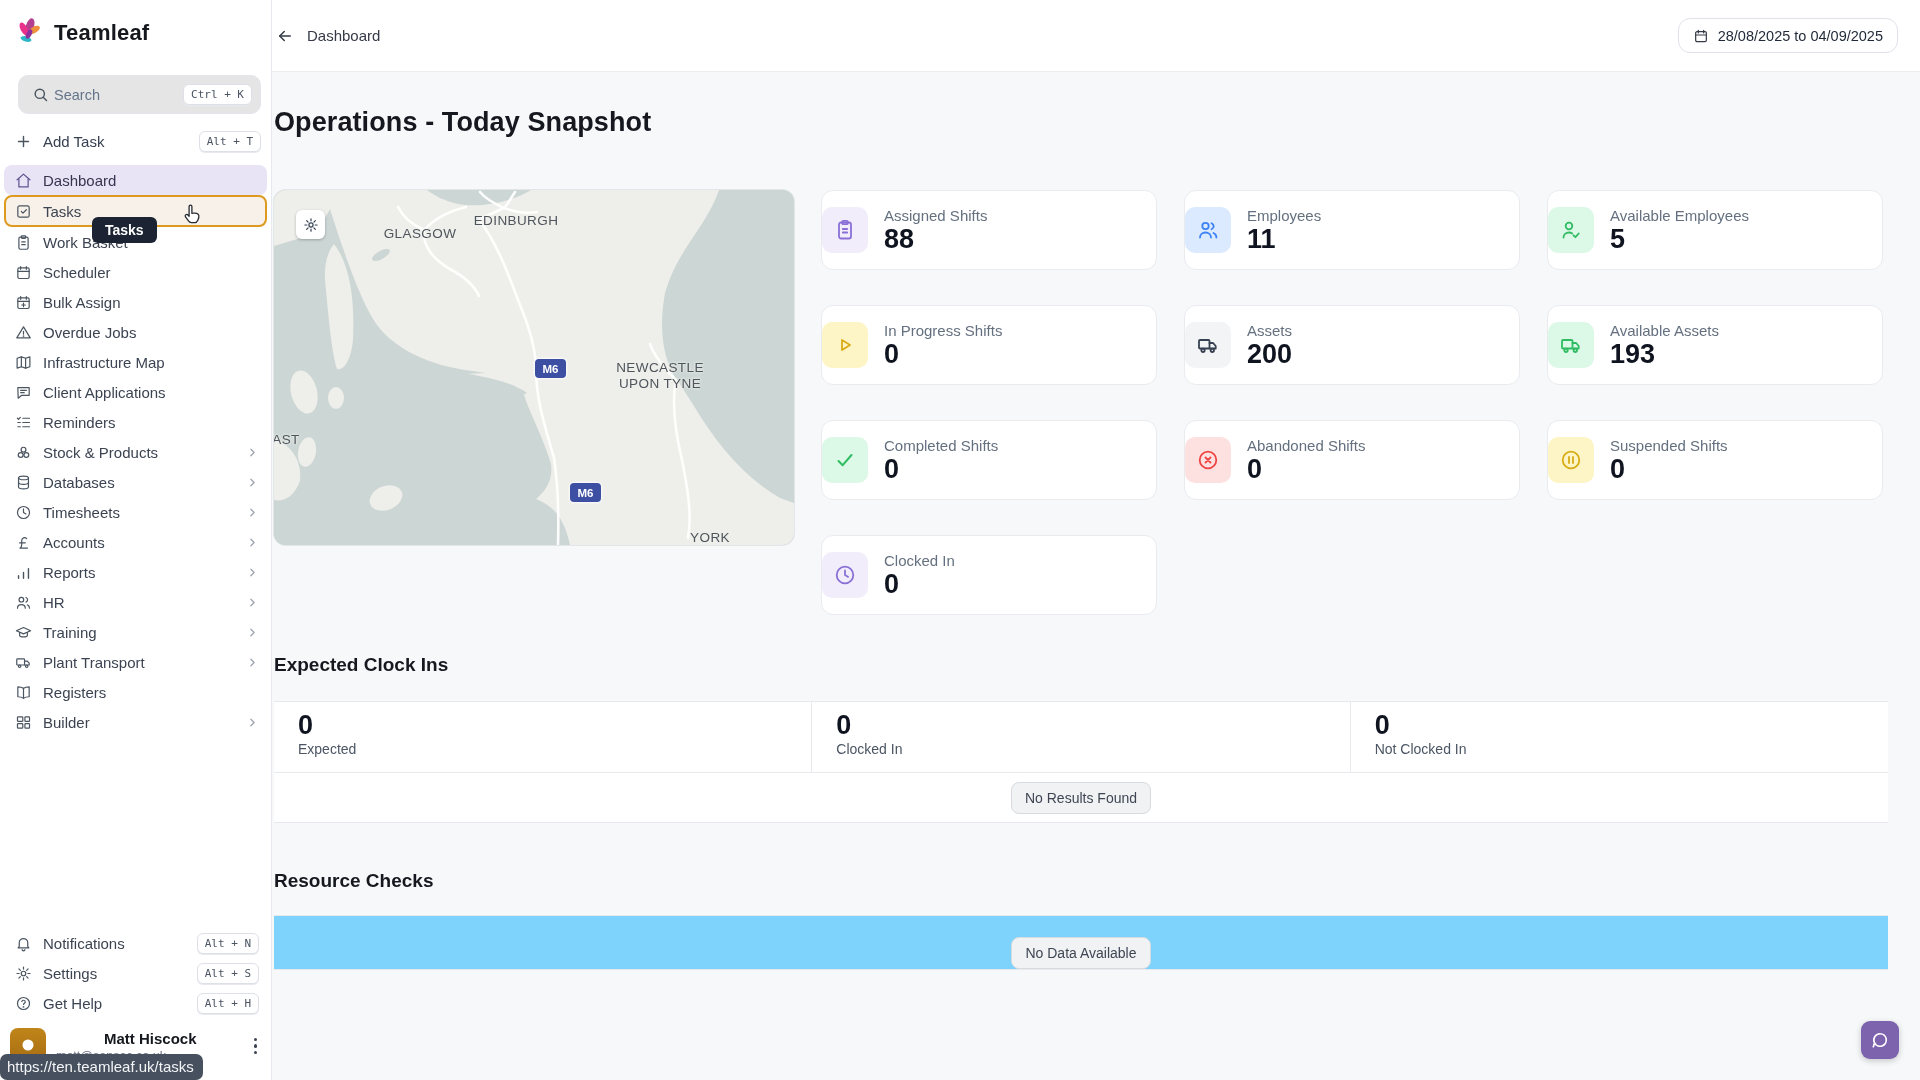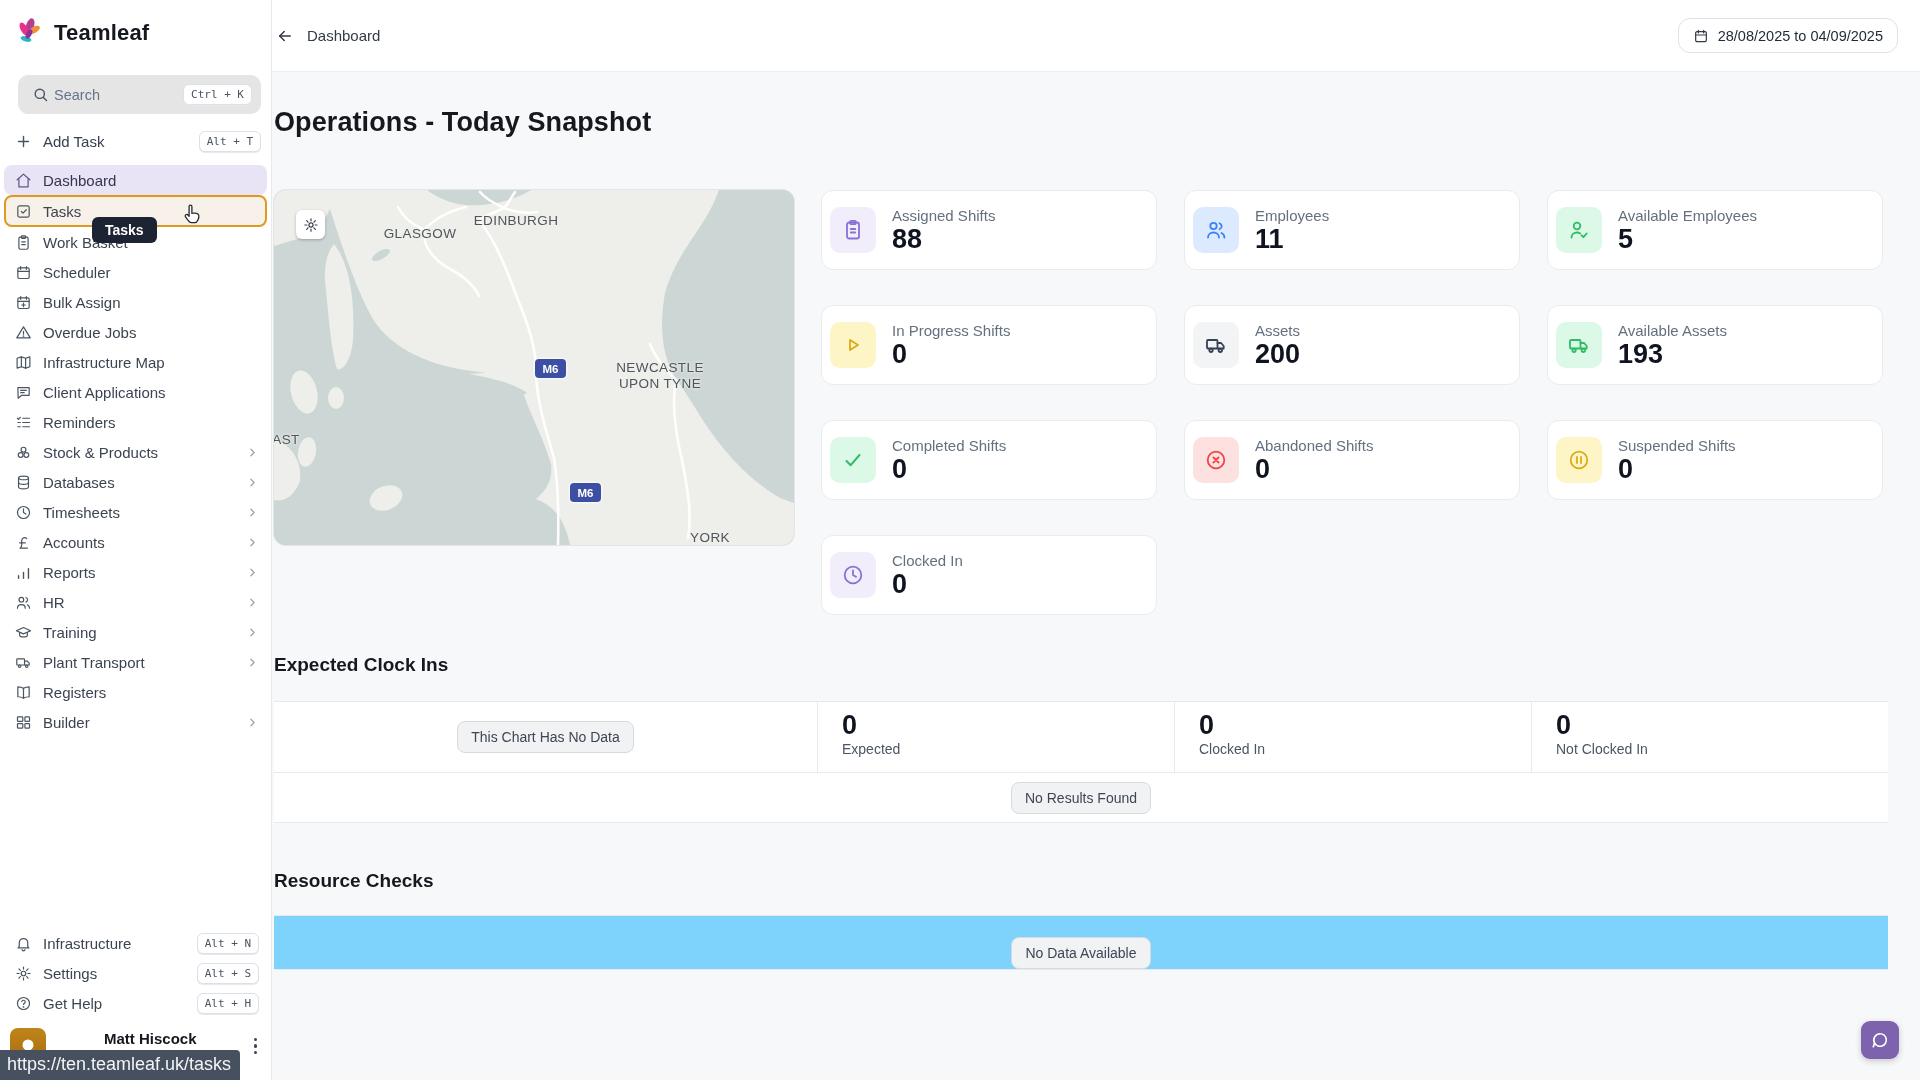--- a/index.html
+++ b/index.html
@@ -37,21 +37,21 @@
     display:flex; align-items:flex-end; justify-content:center; overflow:hidden; flex:none; }
   .user-meta { flex:1; overflow:hidden; }
   .user-name { font-size:15px; font-weight:700; color:#15181e;margin-left:48px; }
   .user-email { font-size:12.5px; color:#6b7280; margin-top:2px; }
   .dots { display:flex; flex-direction:column; gap:3px; padding:4px; cursor:pointer; }
   .dots i { width:3.5px; height:3.5px; border-radius:50%; background:#3c4452; }
 
   .tooltip { position:absolute; left:92px; top:217px; background:#1c2433; color:#fff;
     font-size:14px; font-weight:700; padding:5px 13px; border-radius:6px; z-index:9; }
   .status-url { position:absolute; left:0; bottom:0; background:#46505e; color:#f3f4f6;
-    font-size:18px; padding:4px 9px 5px 7px; border-top-right-radius:4px; z-index:10; white-space:nowrap; }
+    font-size:15px; padding:4px 9px 5px 7px; border-top-right-radius:4px; z-index:10; white-space:nowrap;border-radius:7px; }
   .cursor-pointer { position:absolute; left:183px; top:203px; z-index:11; }
 
   
   .main { position:absolute; left:240px; top:0; width:1680px; height:1080px; }
   .topbar { height:72px; background:#fff; border-bottom:1px solid #eceef1;
     display:flex; align-items:center; padding:0 22px 0 36px; }
   .back-group { display:flex; align-items:center; gap:13px; cursor:pointer; }
   .back-label { font-size:15px; color:#343b46; }
   .date-btn { margin-left:auto; display:flex; align-items:center; gap:9px; border:1px solid #dfe2e8;
     border-radius:12px; background:#fff; height:35px; padding:0 14px; font-size:14.5px; color:#1f2937; cursor:pointer; }
@@ -68,21 +68,21 @@
     box-shadow:0 1px 3px rgba(0,0,0,.25); display:flex; align-items:center; justify-content:center; color:#374151; cursor:pointer; }
   .map-label { position:absolute; transform:translate(-50%,-50%); font-size:13.5px; color:#4e555c;
     letter-spacing:.4px; text-shadow:0 0 3px #f0f0ec, 0 0 3px #f0f0ec; white-space:nowrap; text-align:center; line-height:16px; }
   .m6 { position:absolute; width:31px; height:19px; background:#3d4fa3; border-radius:4px; color:#fff;
     font-size:11.5px; font-weight:700; display:flex; align-items:center; justify-content:center;
     box-shadow:0 0 0 1.5px rgba(255,255,255,.55);margin-left:28px; }
 
   
   .cards { margin-left:27px; display:grid; grid-template-columns:repeat(3,336px); gap:35px 27px; }
   .card { width:336px; height:80px; background:#fff; border:1px solid #e9ebef; border-radius:12px;
-    display:flex; align-items:center; padding:0 8px; gap:16px; }
+    display:flex; align-items:center; padding:0 0; gap:16px; }
   .tile { width:46px; height:46px; border-radius:10px; display:flex; align-items:center; justify-content:center; flex:none; }
   .tile-purple { background:#f1edfb; color:#8a70d6; }
   .tile-blue   { background:#dbeafe; color:#3b82f6; }
   .tile-green  { background:#dcf8e6; color:#2fbc63; }
   .tile-yellow { background:#fdf5c6; color:#d9ac15; }
   .tile-gray   { background:#f3f4f6; color:#374151; }
   .tile-red    { background:#fde1e1; color:#ef4444; }
   .card-label { font-size:15px; color:#64707f; }
   .card-value { font-size:27px; font-weight:700; color:#0f1420; margin-top:1px; line-height:28px; }
 
@@ -379,21 +379,21 @@
     </nav>
 
     <div class="nav-footer">
       <div class="nav-item">
         <span class="nico">
             <svg width="17" height="17" viewBox="0 0 24 24" fill="none" stroke="currentColor" stroke-width="1.7" stroke-linecap="round" stroke-linejoin="round">
               <path d="M6 16v-5a6 6 0 0 1 12 0v5l1.5 2.2h-15Z"></path>
               <path d="M10 20.5a2 2 0 0 0 4 0"></path>
             </svg>
           </span>
-        <span class="nav-label">Infrastructure</span>
+        <span class="nav-label">Notifications</span>
         <span class="kbd">Alt + N</span>
       </div>
       <div class="nav-item">
         <span class="nico">
             <svg width="17" height="17" viewBox="0 0 24 24" fill="none" stroke="currentColor" stroke-width="1.7" stroke-linecap="round" stroke-linejoin="round">
               <circle cx="12" cy="12" r="3.2"></circle>
               <path d="M12 2.8v3M12 18.2v3M2.8 12h3M18.2 12h3M5.5 5.5l2.1 2.1M16.4 16.4l2.1 2.1M18.5 5.5l-2.1 2.1M7.6 16.4l-2.1 2.1"></path>
             </svg>
           </span>
         <span class="nav-label">Settings</span>
@@ -652,23 +652,20 @@
             <div class="card-value">0</div>
               </div>
           </div>
 
         </div>
       </div>
 
       <h2 class="section-title eci-title">Expected Clock Ins</h2>
       <div class="eci-table">
         <div class="eci-row1">
-          <div class="eci-cell eci-chart-cell">
-            <span class="pill">This Chart Has No Data</span>
-          </div>
           <div class="eci-cell eci-stat-cell">
             <div class="eci-value">0</div>
             <div class="eci-label">Expected</div>
           </div>
           <div class="eci-cell eci-stat-cell">
             <div class="eci-value">0</div>
             <div class="eci-label">Clocked In</div>
           </div>
           <div class="eci-cell eci-stat-cell">
             <div class="eci-value">0</div>

